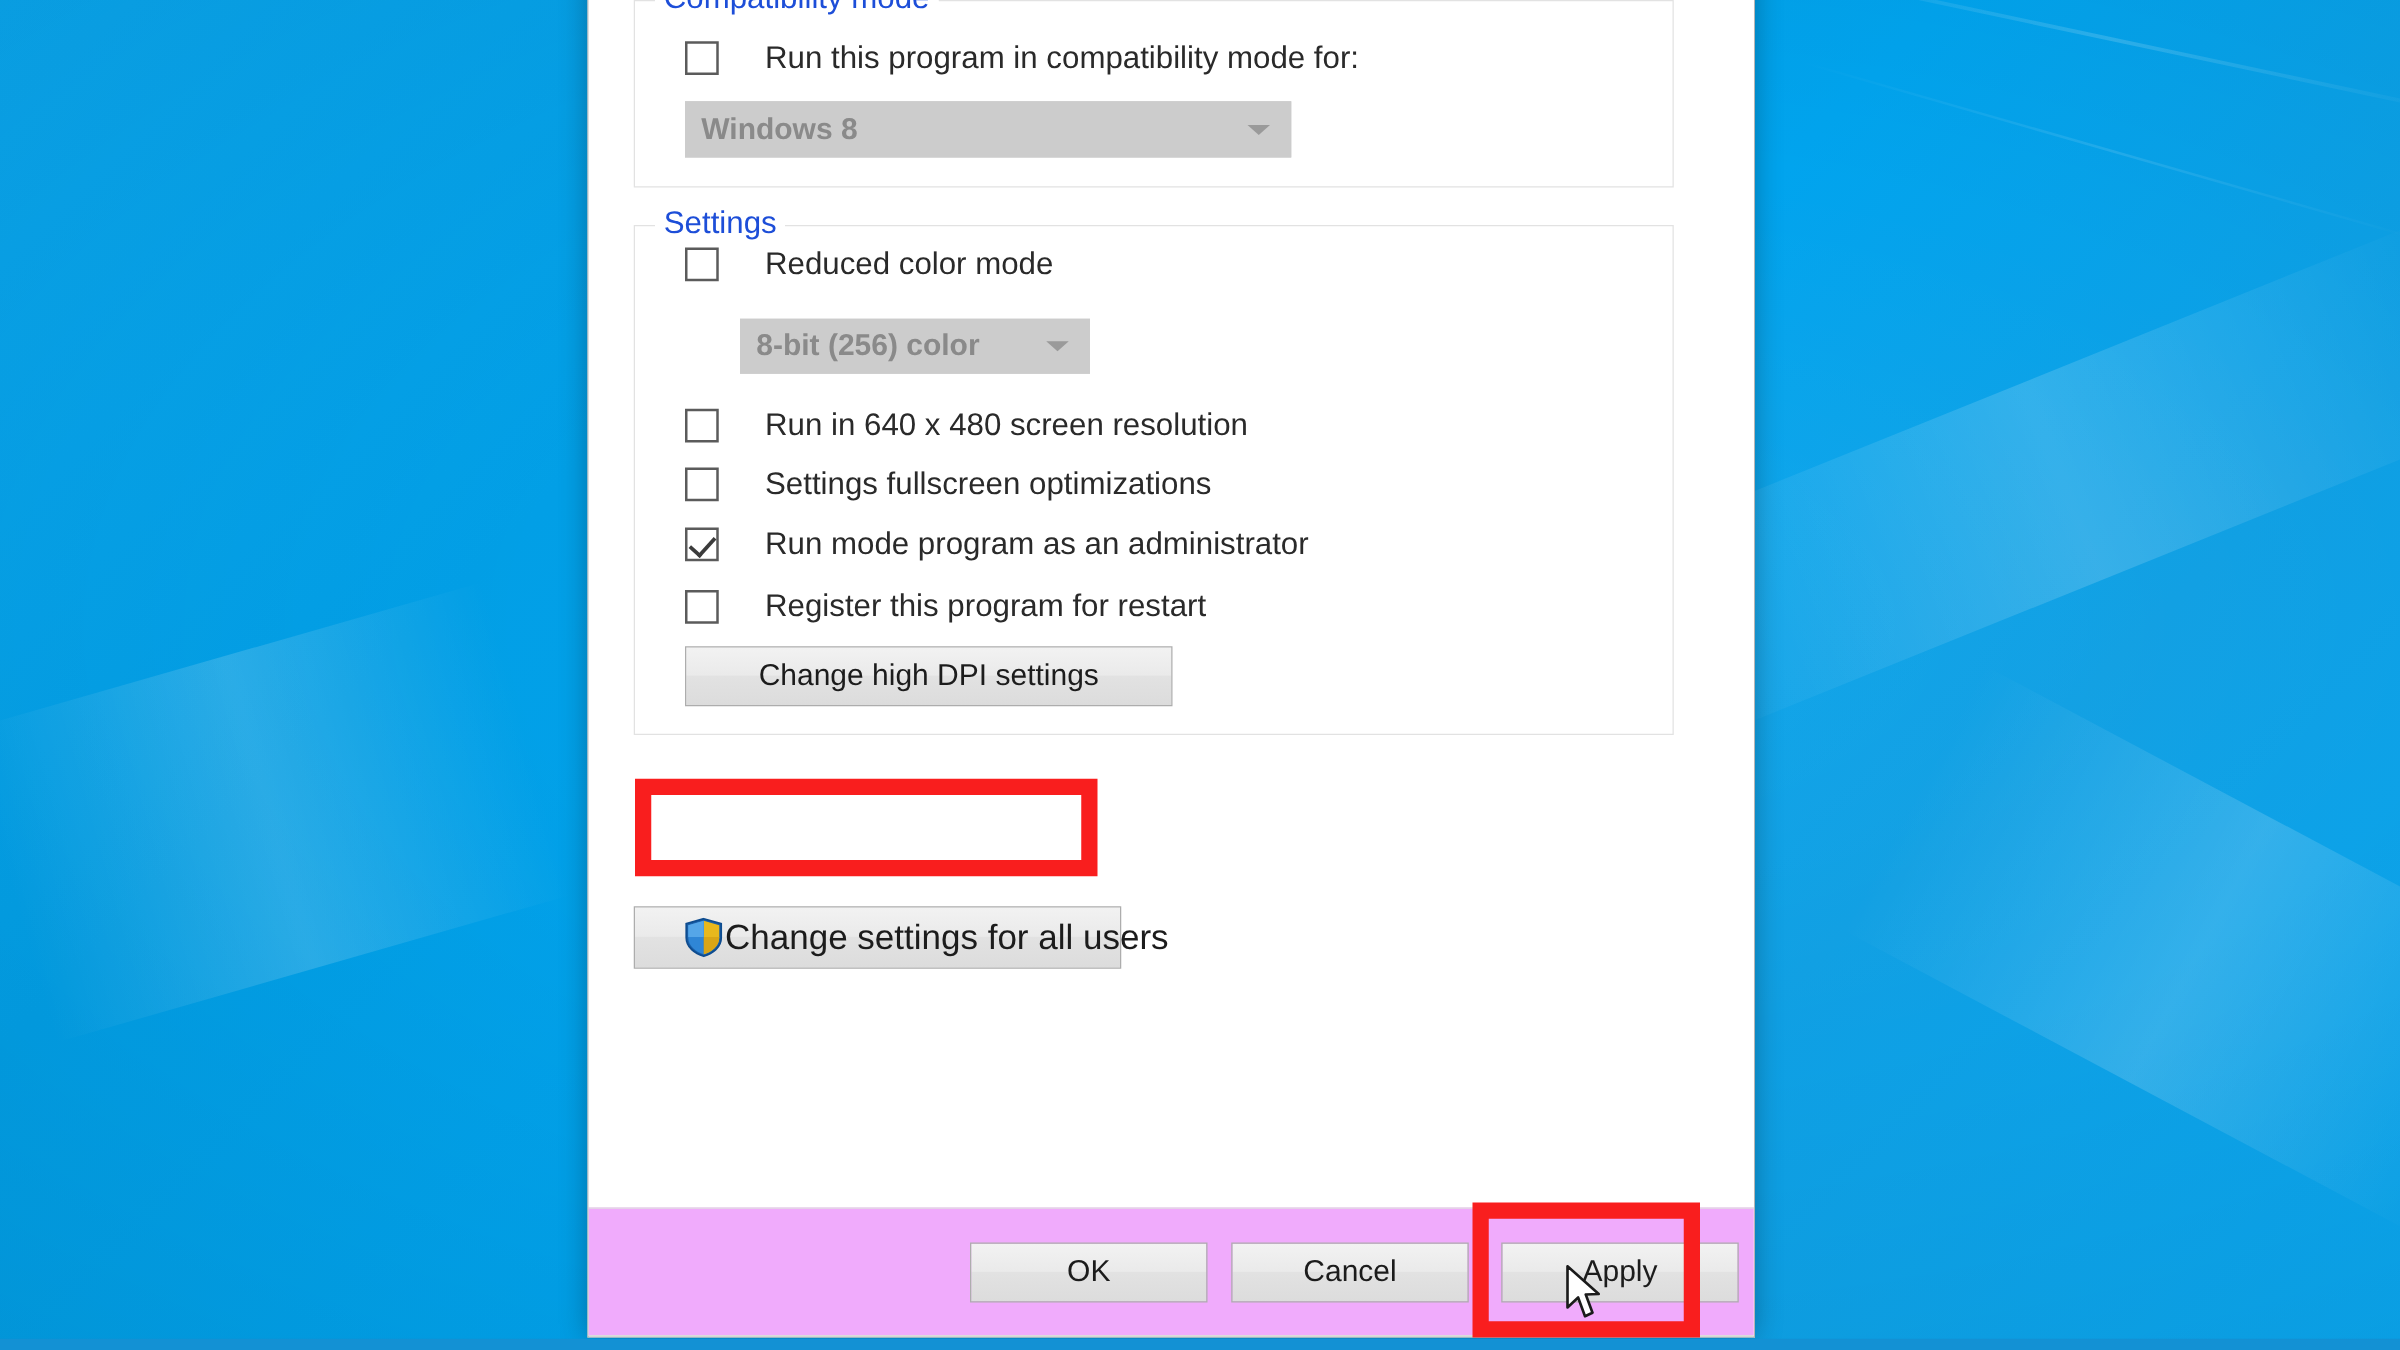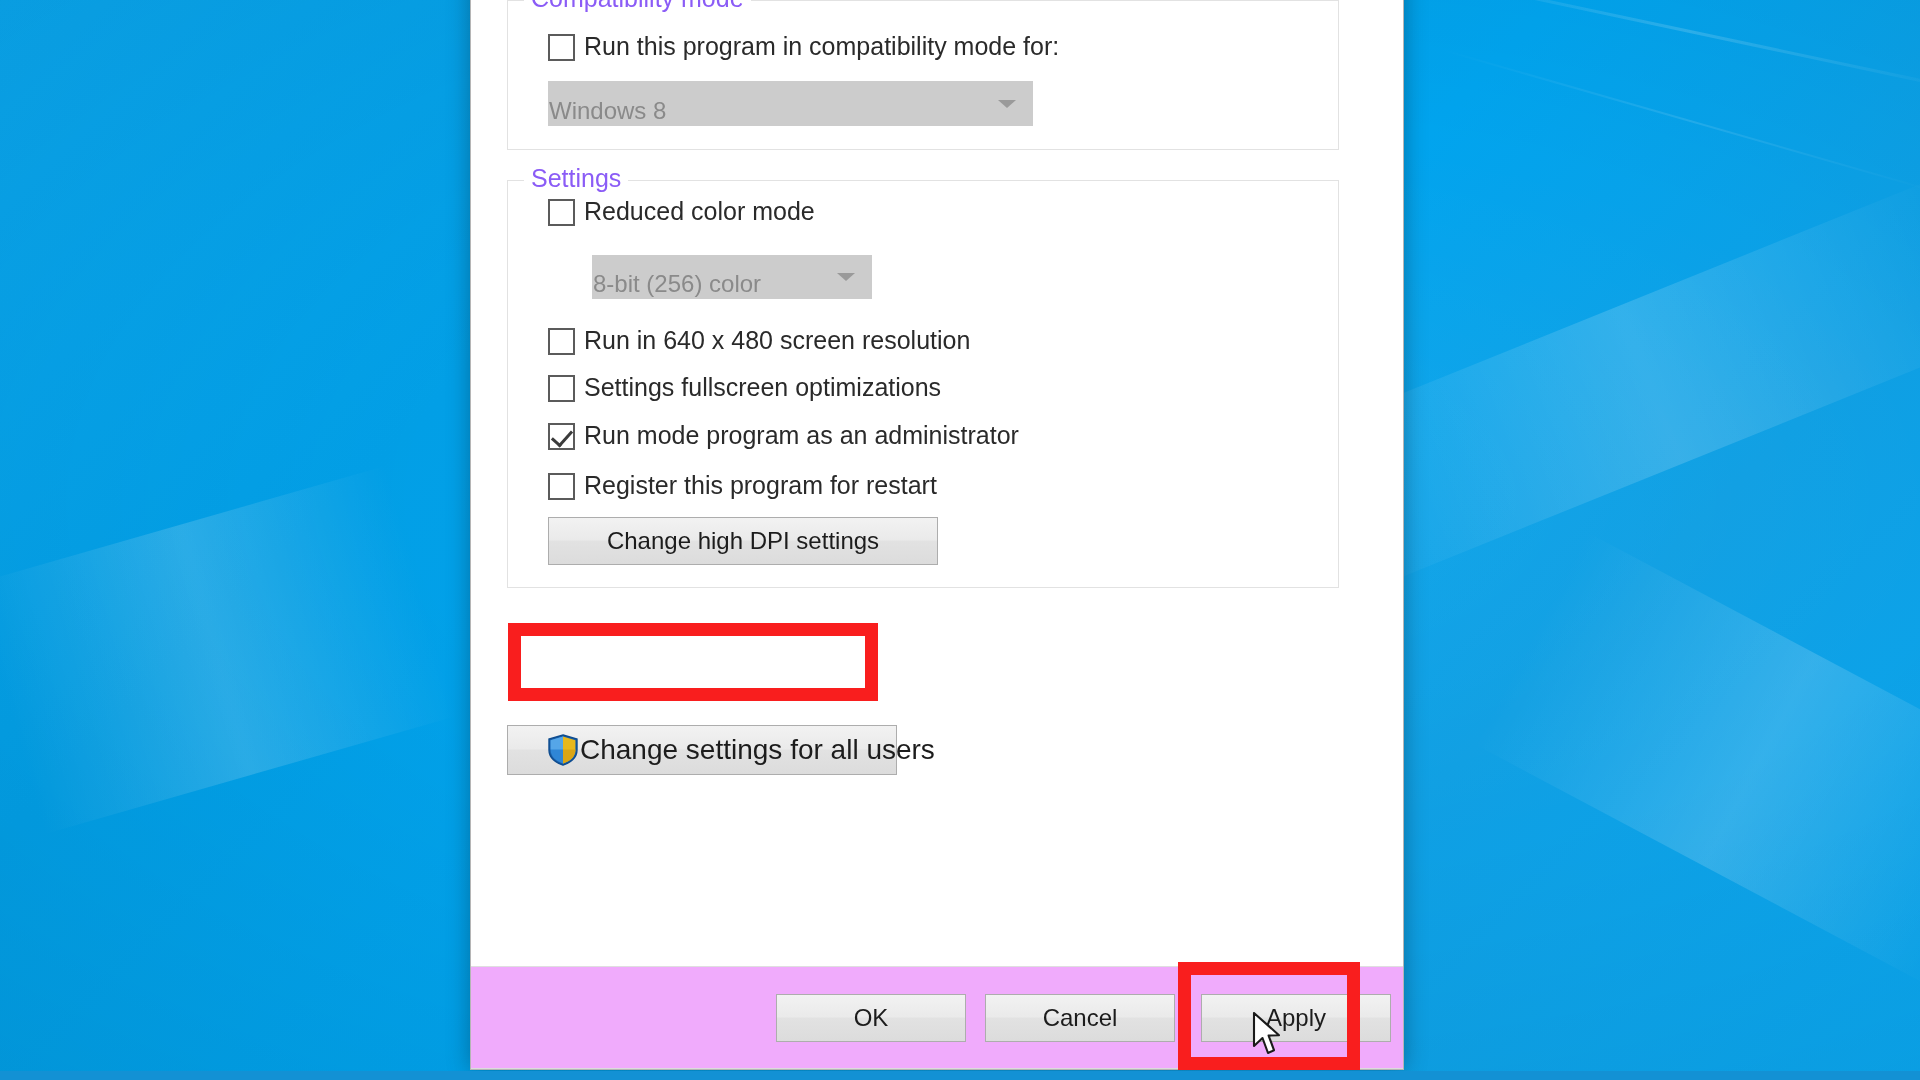--- a/index.html
+++ b/index.html
@@ -84,34 +84,36 @@
     display: flex; align-items: center; justify-content: center;
     cursor: default;
     white-space: nowrap;
   }
 
   .win-combo {
     background: #cccccc;
     border: 1px solid #cccccc;
     color: #8a8a8a;
     font-size: 24px;
-    display: flex; align-items: flex-end;
+    display: flex; align-items: center;
+    padding-left: 12px;
     position: relative;
     cursor: default;
+    font-weight: bold;
   }
   .win-combo .arrow {
     position: absolute; right: 16px; top: 50%;
     width: 0; height: 0;
     border-left: 9px solid transparent;
     border-right: 9px solid transparent;
     border-top: 8px solid #9a9a9a;
     transform: translateY(-4px);
   }
 
-  .cbrow { display: flex; align-items: flex-end; cursor: default; }
+  .cbrow { display: flex; align-items: center; cursor: default; gap: 28px; }
   .cbox {
     width: 27px; height: 27px;
     border: 2px solid #5b5b5b;
     background: #ffffff;
     flex: 0 0 auto;
     position: relative;
     margin-right: 9px;
   }
   .cbox.checked::after {
     content: "";
@@ -128,21 +130,21 @@
   .groupbox {
     position: relative;
     border: 1px solid #e2e2e2;
   }
   .groupbox > .gb-title {
     position: absolute;
     top: -17px; left: 16px;
     background: #ffffff;
     padding: 0 7px;
     font-size: 25px;
-    color: #8b5cf6;
+    color: #1d4ed8;
     white-space: nowrap;
   }
 
   #group-compat {
     position: absolute; left: 36px; top: 120px;
     width: 832px; height: 150px;
   }
   #cb-compat-mode { position: absolute; left: 40px; top: 31px; }
   #combo-os       { position: absolute; left: 40px; top: 80px; width: 485px; height: 45px; }
 

